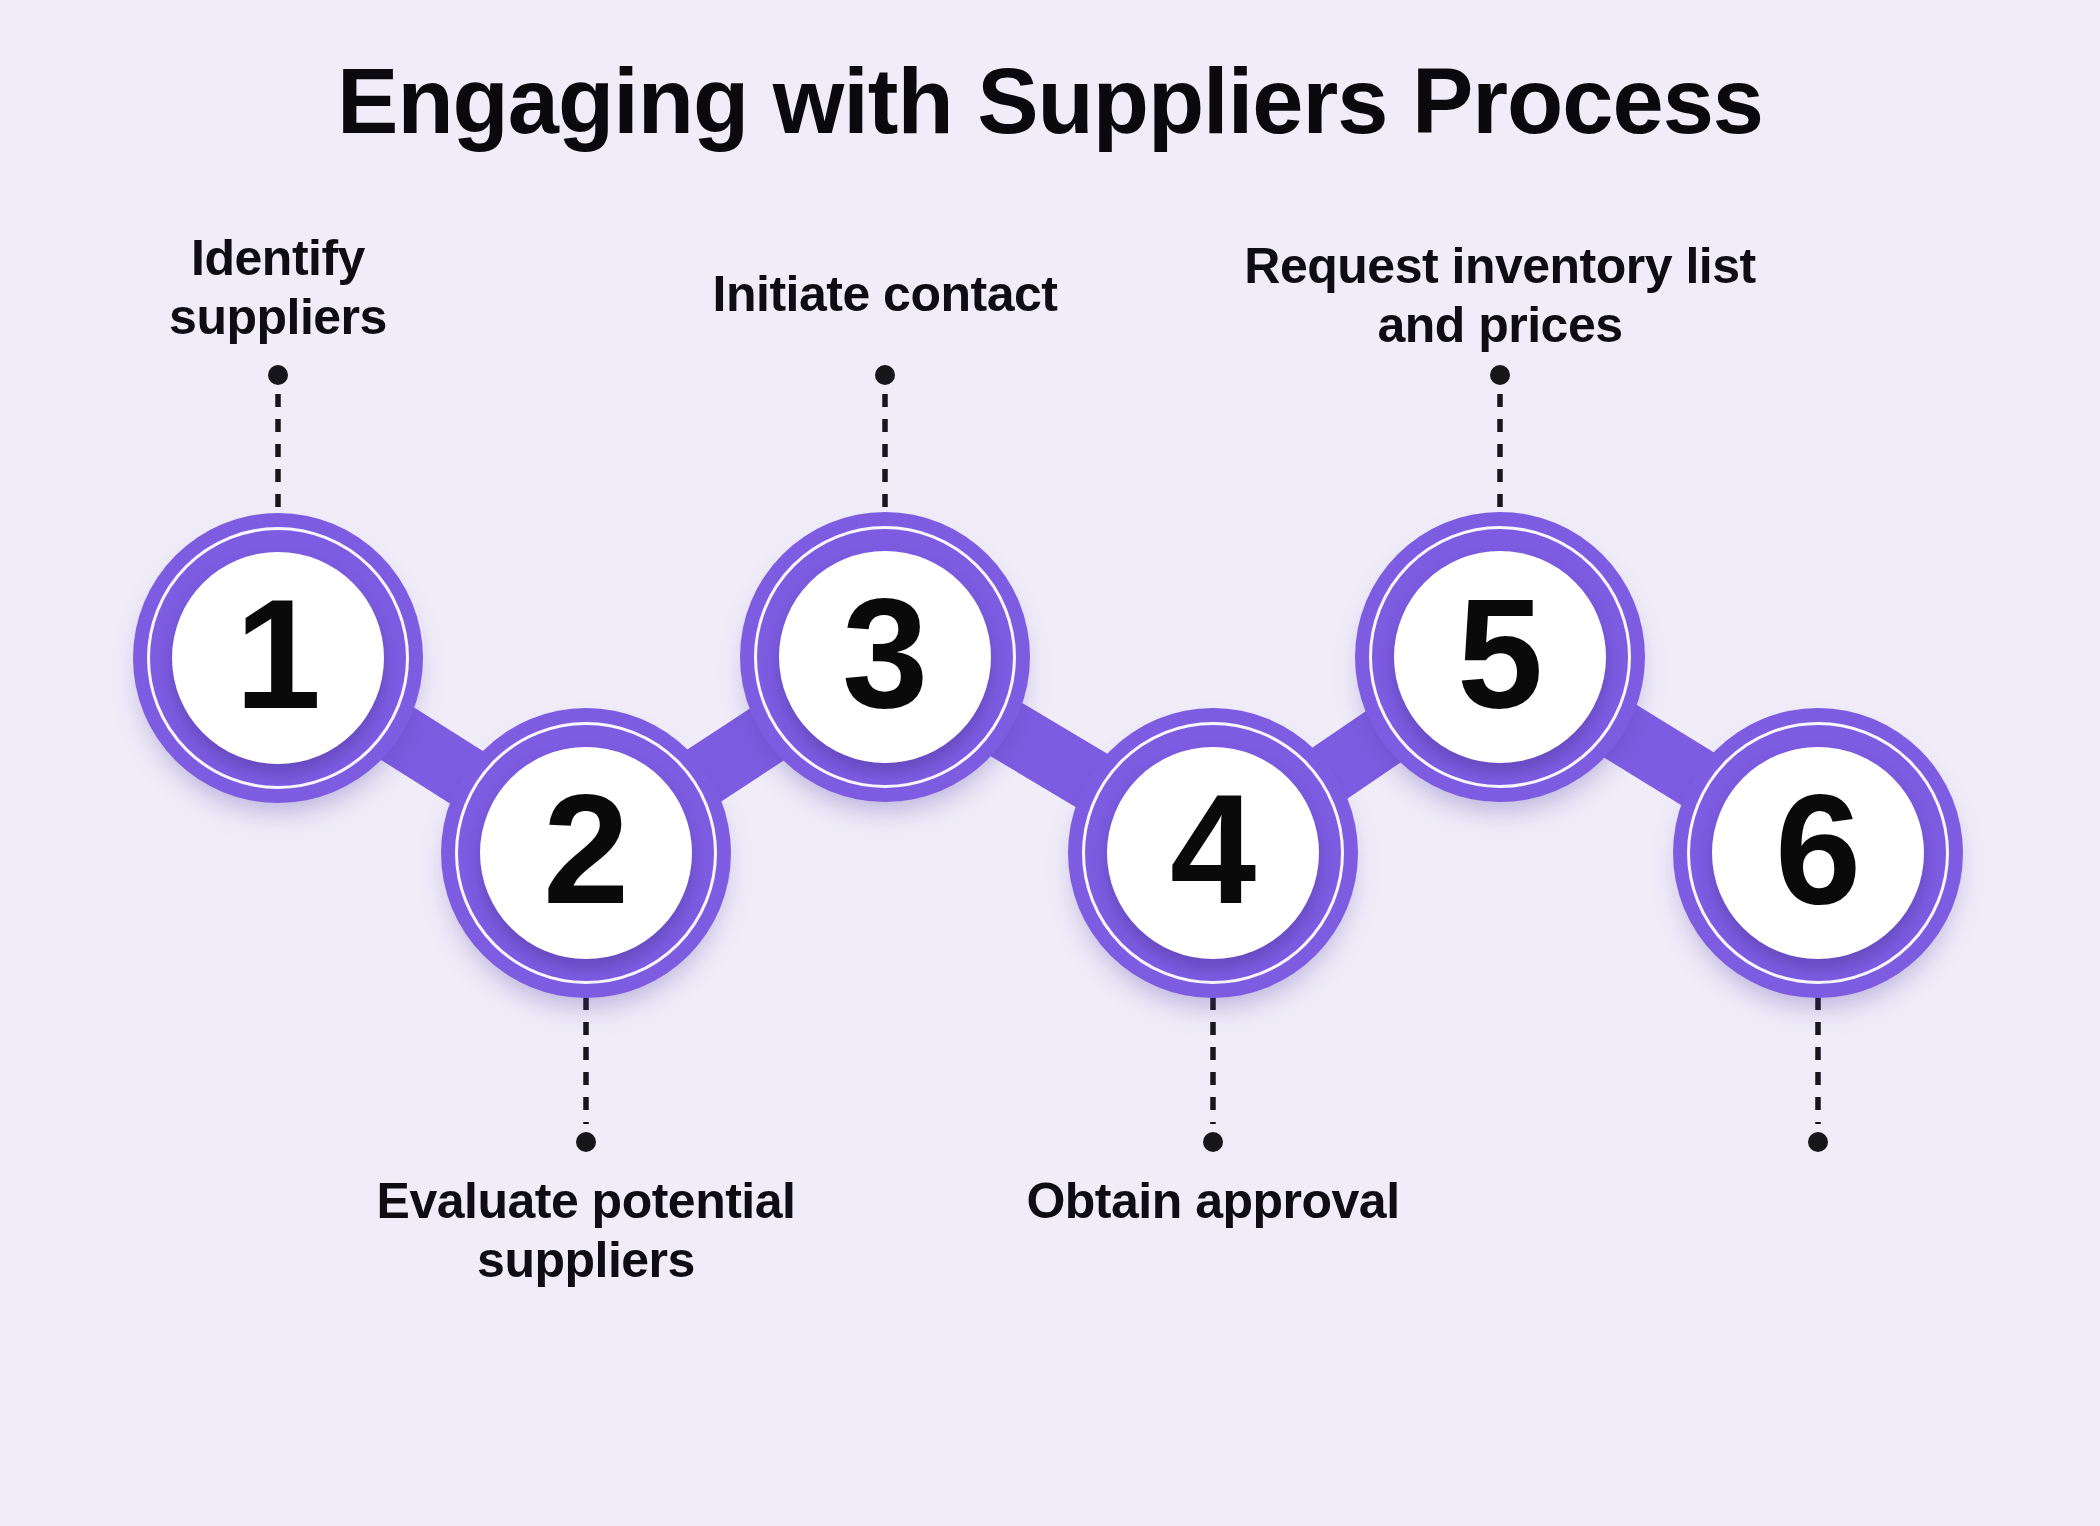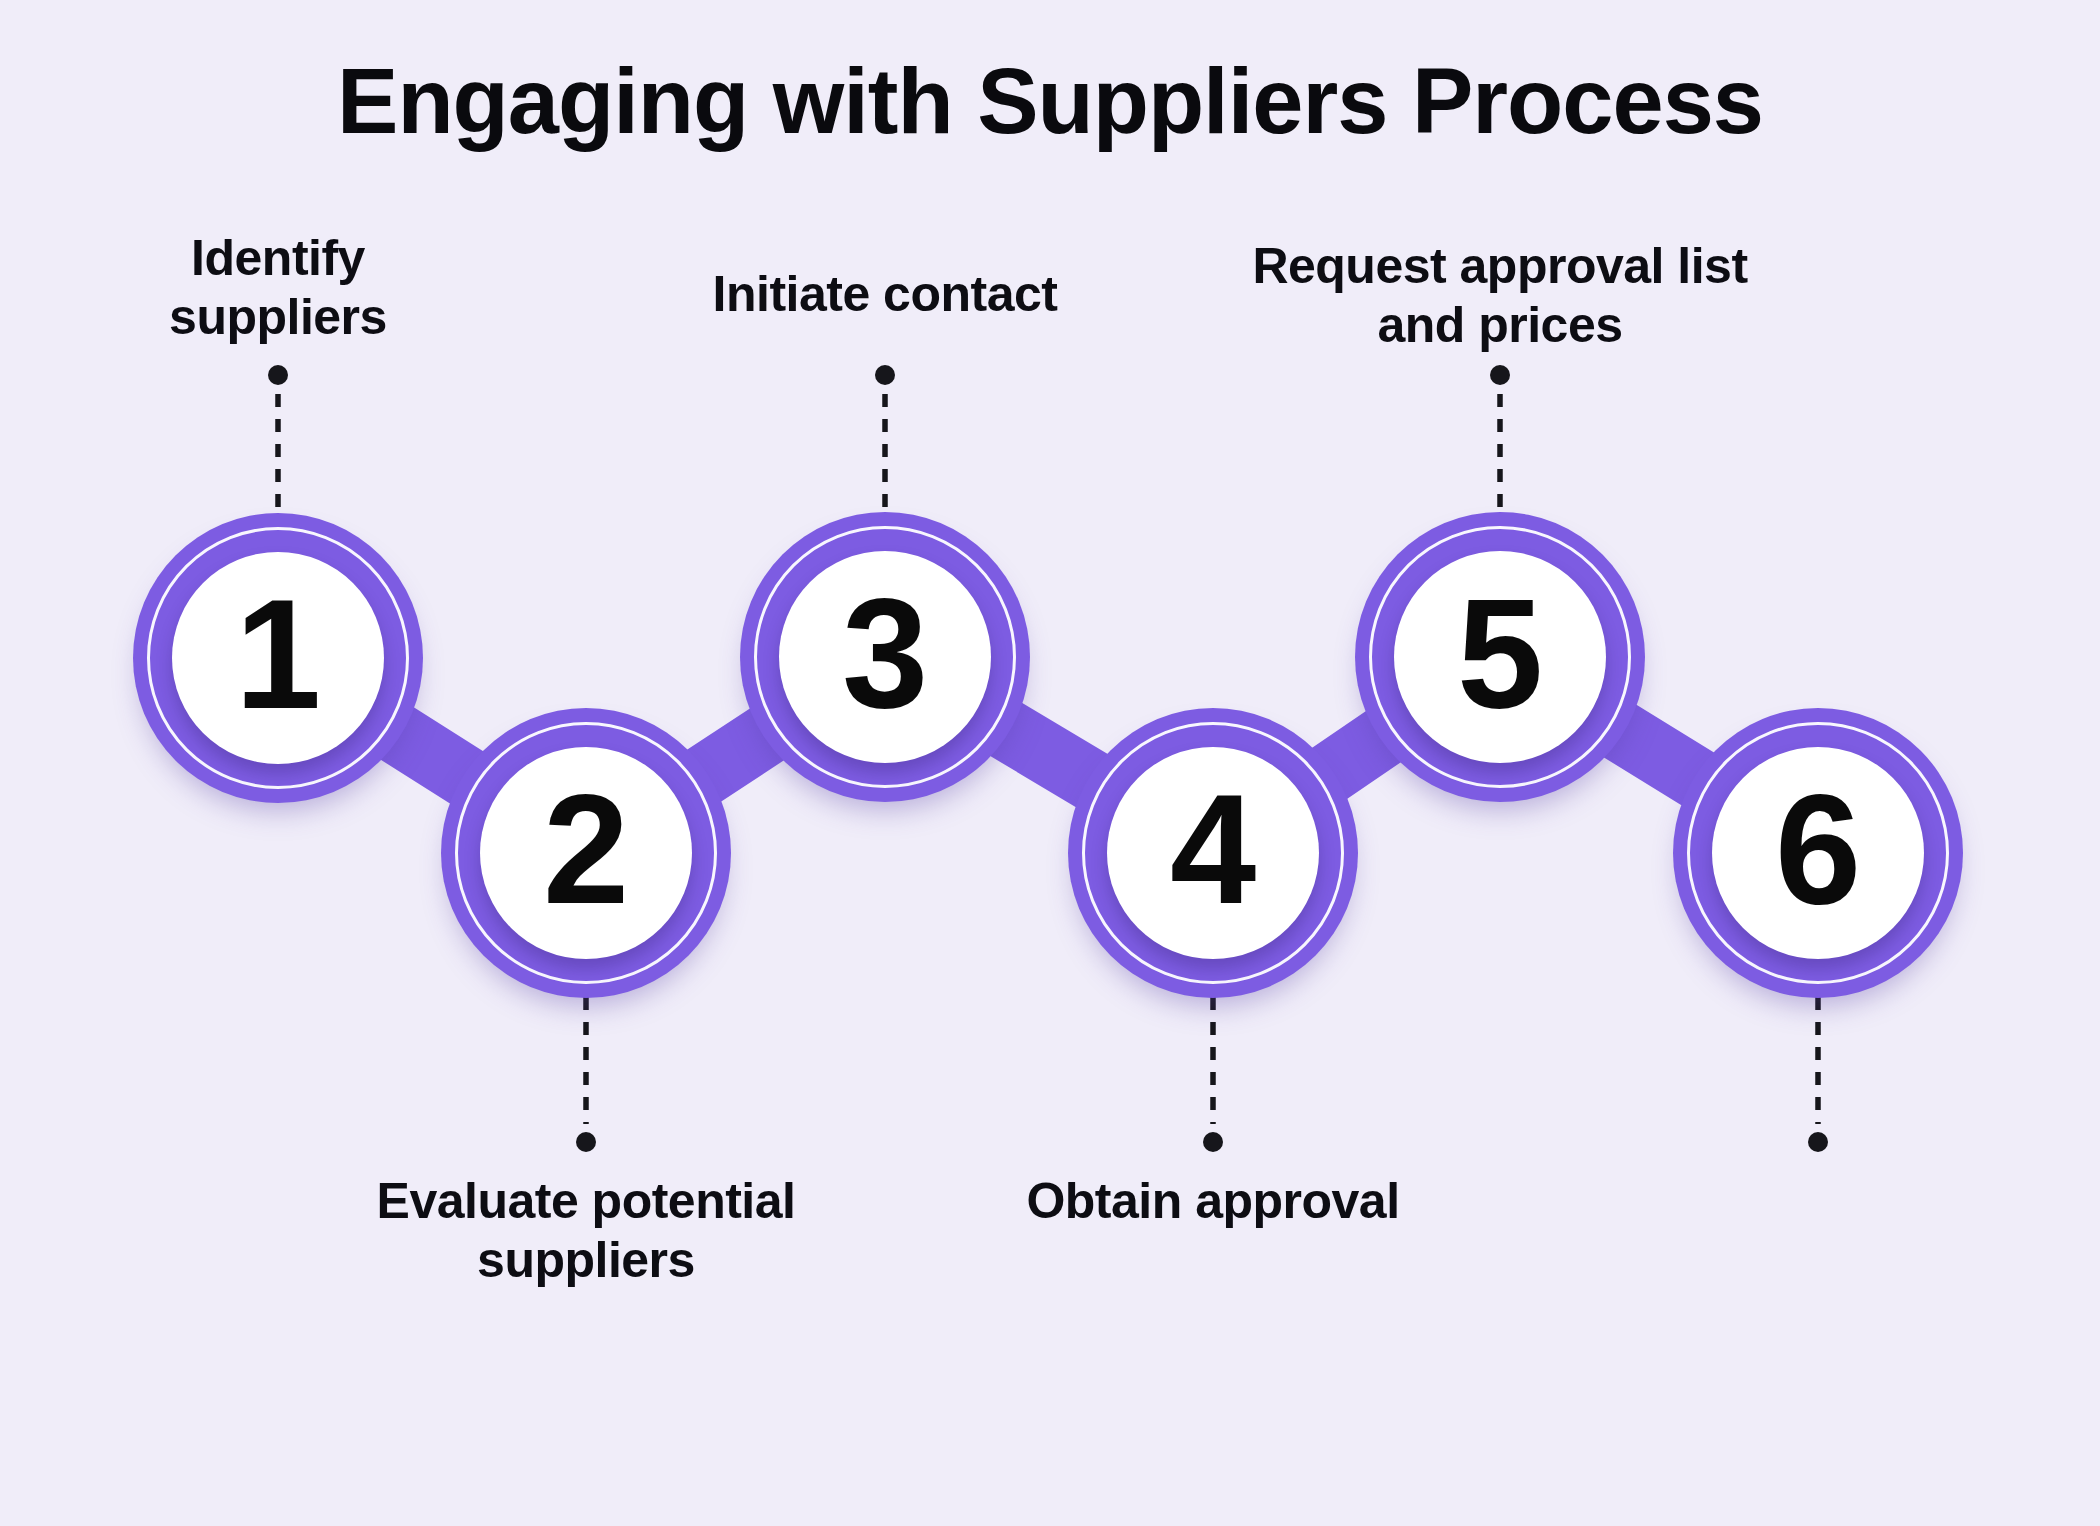--- a/index.html
+++ b/index.html
@@ -166,16 +166,16 @@
     <div class="step-ring"></div>
     <div class="step-inner">
       <div class="step-number">6</div>
     </div>
   </div>
 
   <div class="step-label label-top lbl-1">Identify suppliers</div>
   <div class="step-label label-bottom lbl-2">Evaluate potential suppliers</div>
   <div class="step-label label-bottom lbl-4 nowrap">Obtain approval</div>
   <div class="step-label label-top lbl-3 nowrap">Initiate contact</div>
-  <div class="step-label label-top lbl-5">Request approval list and prices</div>
+  <div class="step-label label-top lbl-5">Request inventory list and prices</div>
 
 
 </div>
 
 </body></html>

